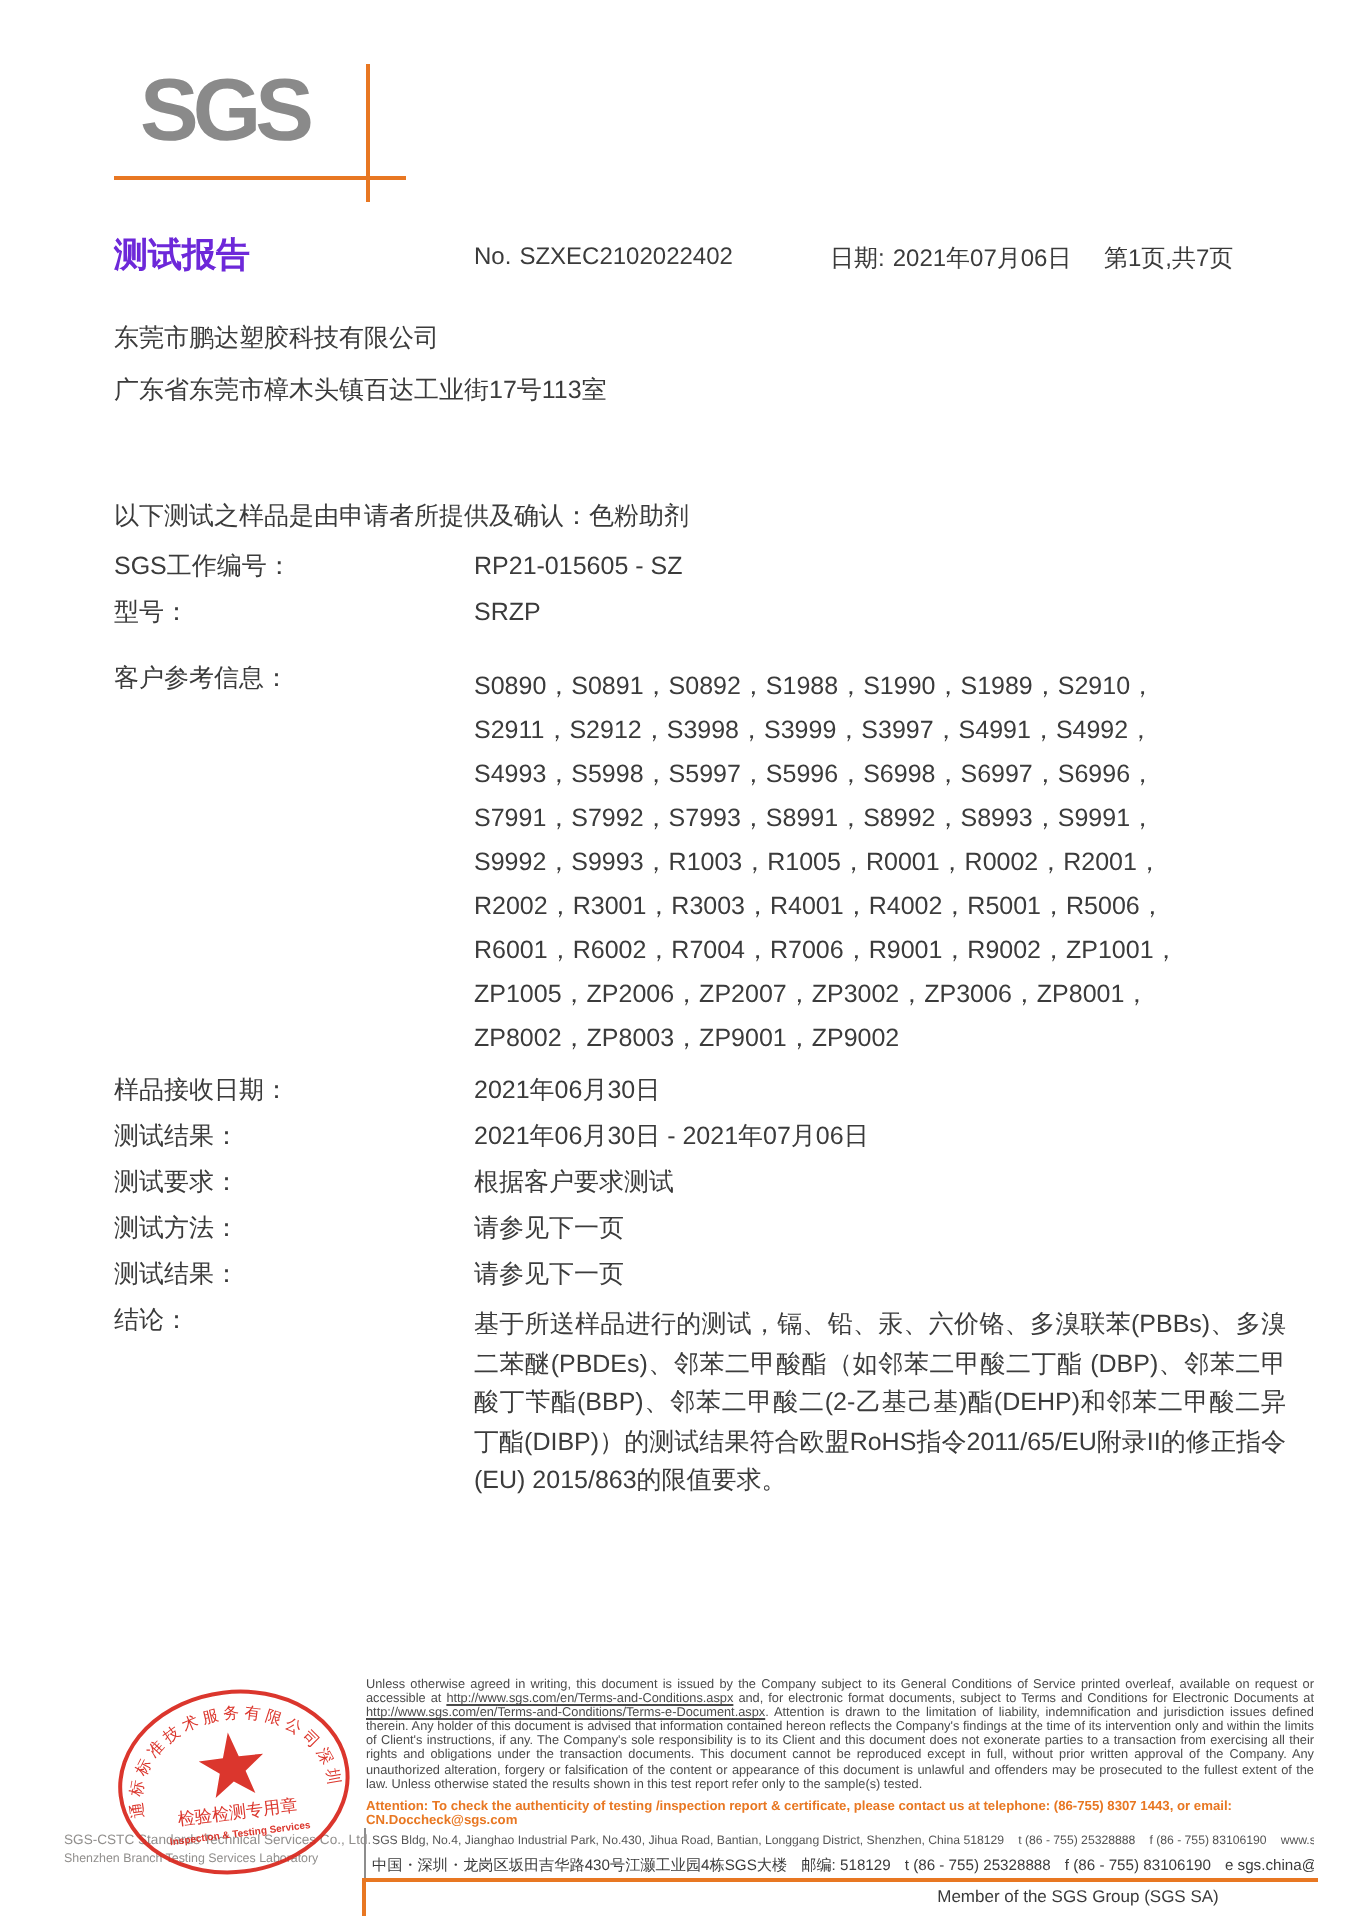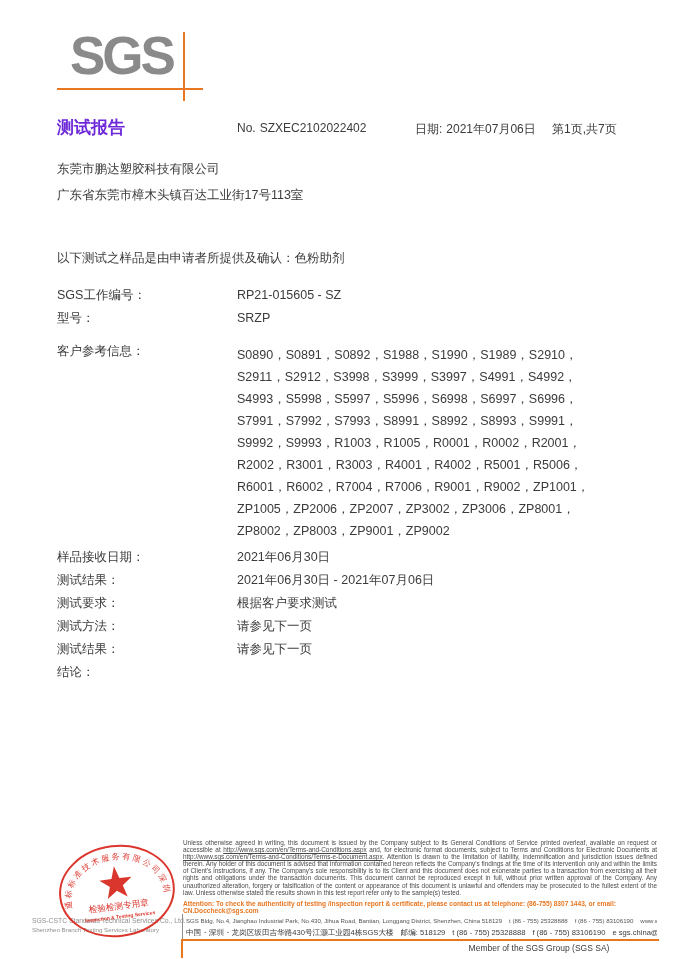--- a/index.html
+++ b/index.html
@@ -4,38 +4,38 @@
 <style>
   html,body{margin:0;padding:0;}
   body{
     width:677px;height:959px;background:#ffffff;position:relative;
     font-family:"Liberation Sans","DejaVu Sans",sans-serif;color:#3b3b3b;
     -webkit-font-smoothing:antialiased;
   }
   .page{position:absolute;inset:0;background:#fff;overflow:hidden;}
 
   
-  .logo-text{position:absolute;left:70px;top:26px;font-size:53px;font-weight:800;
+  .logo-text{position:absolute;left:70px;top:26px;font-size:44px;font-weight:800;
     color:#8a8a8a;letter-spacing:-3px;line-height:60px;}
   .logo-hline{position:absolute;left:57px;top:88px;width:146px;height:2px;background:#e87722;}
   .logo-vline{position:absolute;left:183px;top:32px;width:2px;height:69px;background:#e87722;}
 
   
   .doc-title{position:absolute;left:57px;top:116px;font-size:17px;font-weight:bold;color:#6d28d9;}
   .report-no{position:absolute;left:237px;top:121px;font-size:12px;}
   .date-block{position:absolute;left:415px;top:121px;font-size:12px;}
   .page-info{position:absolute;left:552px;top:121px;font-size:12px;}
   .lab{margin-right:4px;}
 
   
   .company{position:absolute;left:57px;top:156px;font-size:12.5px;line-height:26px;}
 
   
   .intro{position:absolute;left:57px;top:250px;font-size:12.5px;}
-  .fields{position:absolute;left:57px;top:288px;width:586px;font-size:12.5px;}
+  .fields{position:absolute;left:57px;top:276px;width:586px;font-size:12.5px;}
   .row{display:flex;margin-bottom:8px;line-height:15px;}
   .row .label{width:180px;flex-shrink:0;}
   .row .value{flex:1;}
   .row.codes-row{margin-top:18px;}
   .codes div{line-height:22px;}
   .conclusion .value{line-height:19.5px;text-align:justify;}
 
   
   .disclaimer{position:absolute;left:183px;top:839px;width:474px;font-size:6.4px;
     line-height:7.1px;text-align:justify;color:#4a4a4a;}
@@ -120,20 +120,21 @@
     <div class="row">
       <div class="label">测试方法：</div>
       <div class="value">请参见下一页</div>
     </div>
     <div class="row">
       <div class="label">测试结果：</div>
       <div class="value">请参见下一页</div>
     </div>
     <div class="row conclusion">
       <div class="label">结论：</div>
+      <div class="value">基于所送样品进行的测试，镉、铅、汞、六价铬、多溴联苯(PBBs)、多溴二苯醚(PBDEs)、邻苯二甲酸酯（如邻苯二甲酸二丁酯 (DBP)、邻苯二甲酸丁苄酯(BBP)、邻苯二甲酸二(2-乙基己基)酯(DEHP)和邻苯二甲酸二异丁酯(DIBP)）的测试结果符合欧盟RoHS指令2011/65/EU附录II的修正指令(EU) 2015/863的限值要求。</div>
     </div>
   </div>
 
   <div class="disclaimer"><span>Unless otherwise agreed in writing, this document is issued by the Company subject to its General Conditions of Service printed overleaf, available on request or accessible at </span><span class="link">http://www.sgs.com/en/Terms-and-Conditions.aspx</span><span> and, for electronic format documents, subject to Terms and Conditions for Electronic Documents at </span><span class="link">http://www.sgs.com/en/Terms-and-Conditions/Terms-e-Document.aspx</span><span>. Attention is drawn to the limitation of liability, indemnification and jurisdiction issues defined therein. Any holder of this document is advised that information contained hereon reflects the Company's findings at the time of its intervention only and within the limits of Client's instructions, if any. The Company's sole responsibility is to its Client and this document does not exonerate parties to a transaction from exercising all their rights and obligations under the transaction documents. This document cannot be reproduced except in full, without prior written approval of the Company. Any unauthorized alteration, forgery or falsification of the content or appearance of this document is unlawful and offenders may be prosecuted to the fullest extent of the law. Unless otherwise stated the results shown in this test report refer only to the sample(s) tested.</span></div>
 
   <div class="attention">Attention: To check the authenticity of testing /inspection report &amp; certificate, please contact us at telephone: (86-755) 8307 1443, or email: CN.Doccheck@sgs.com</div>
 
   <div class="addr-vline"></div>
   <div class="addr">
     <div class="addr-row en">

